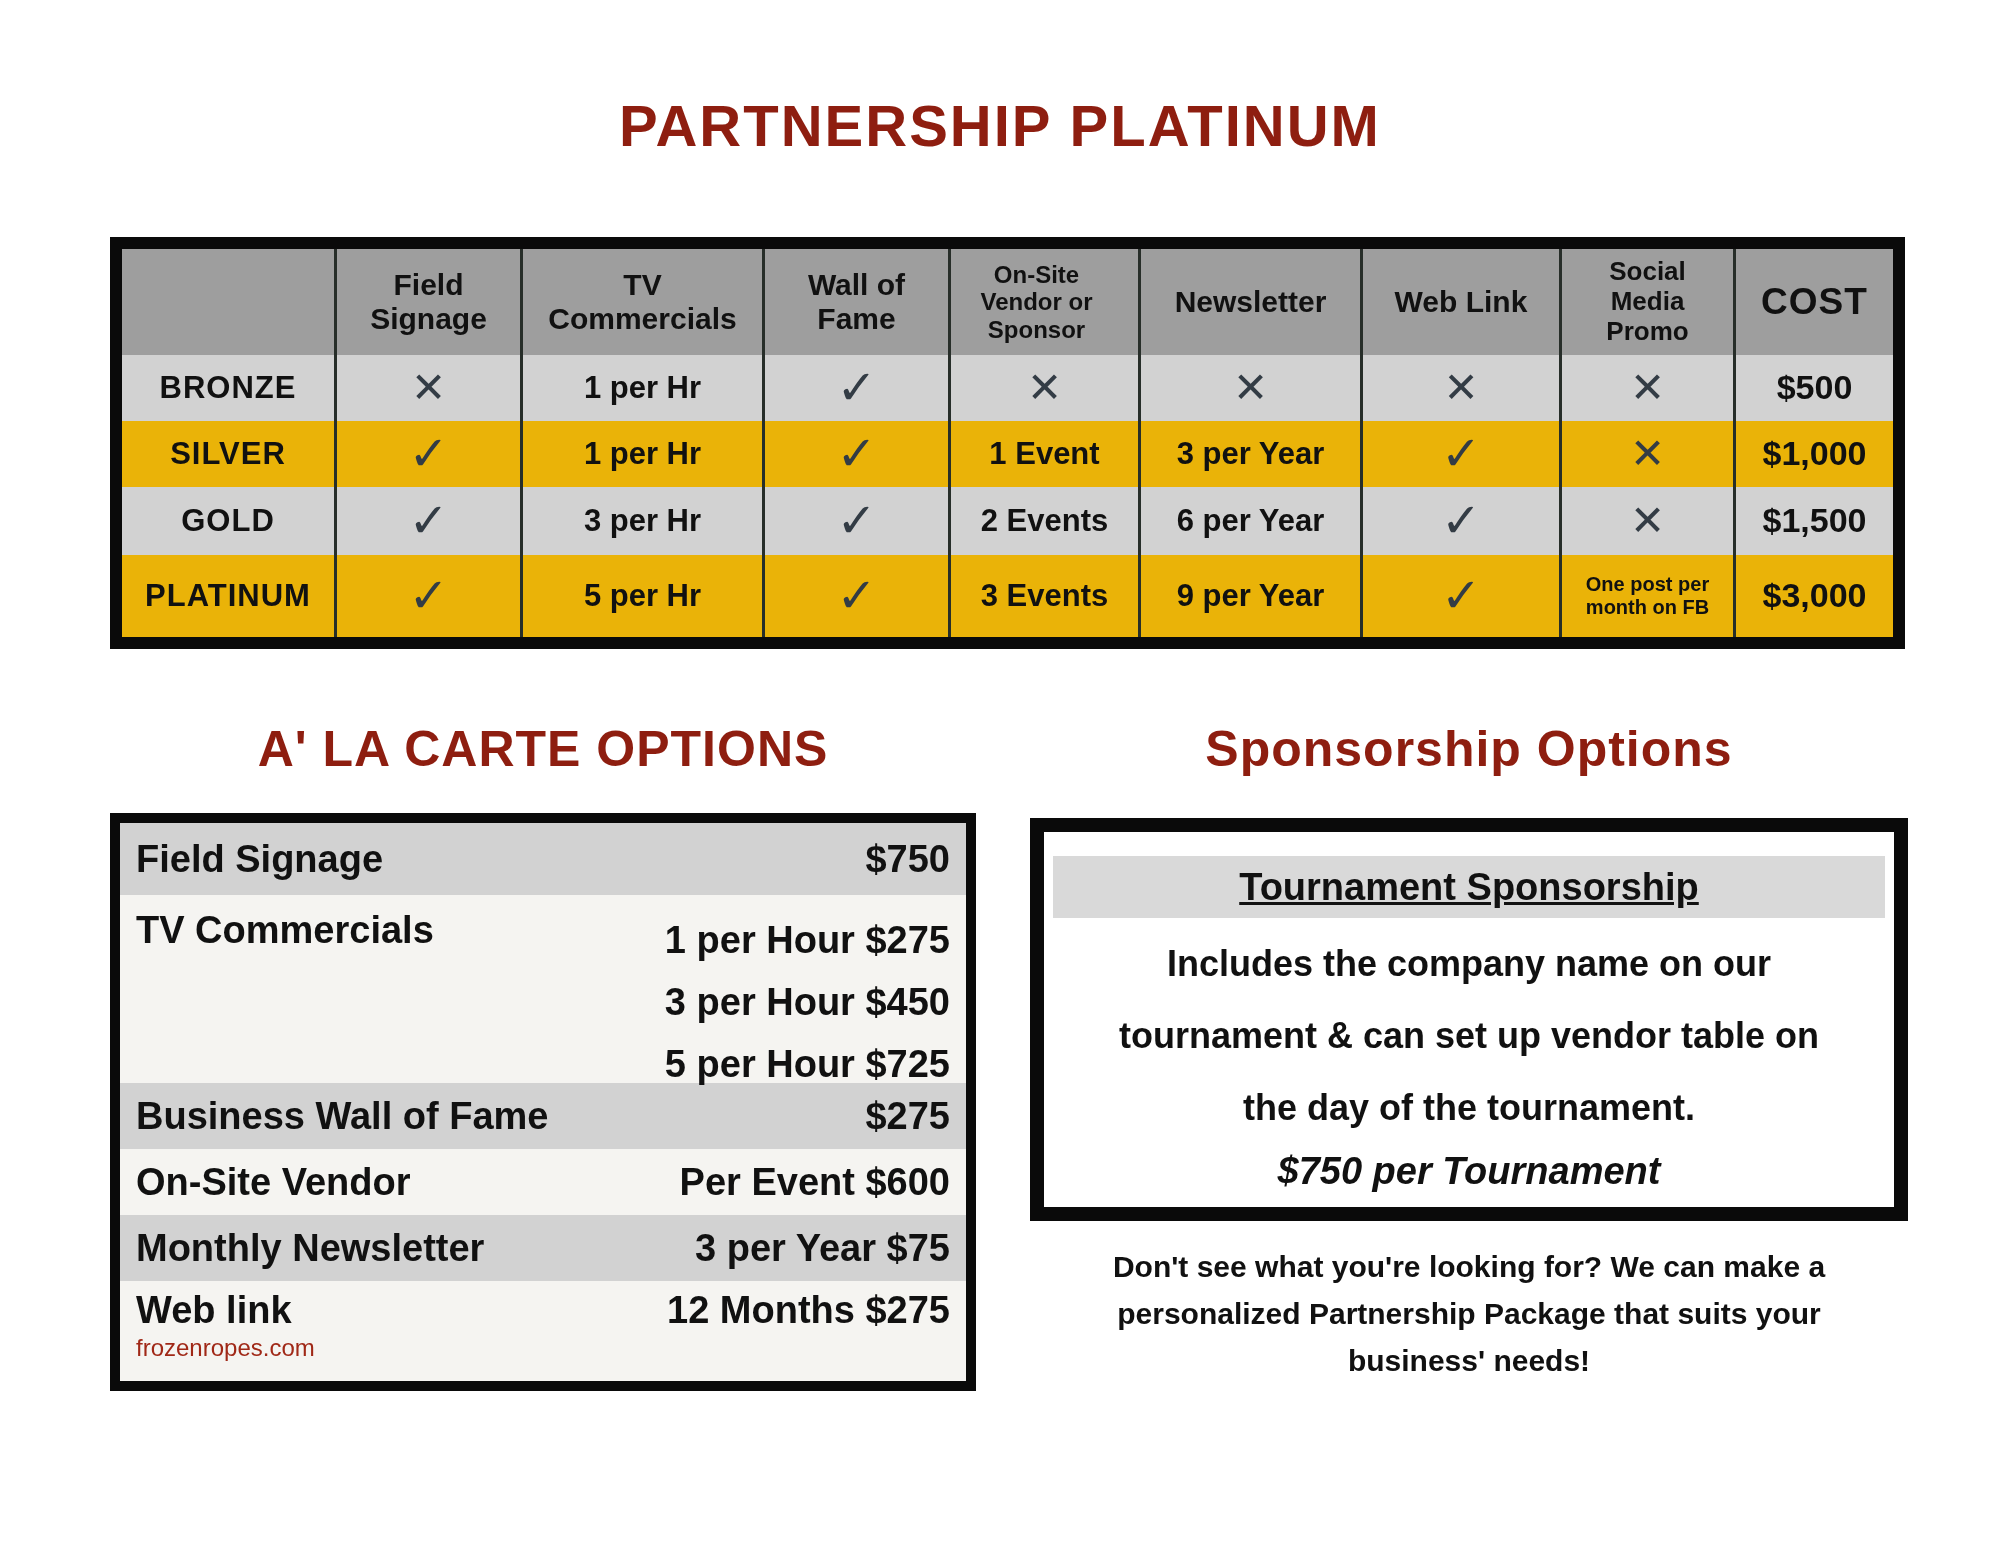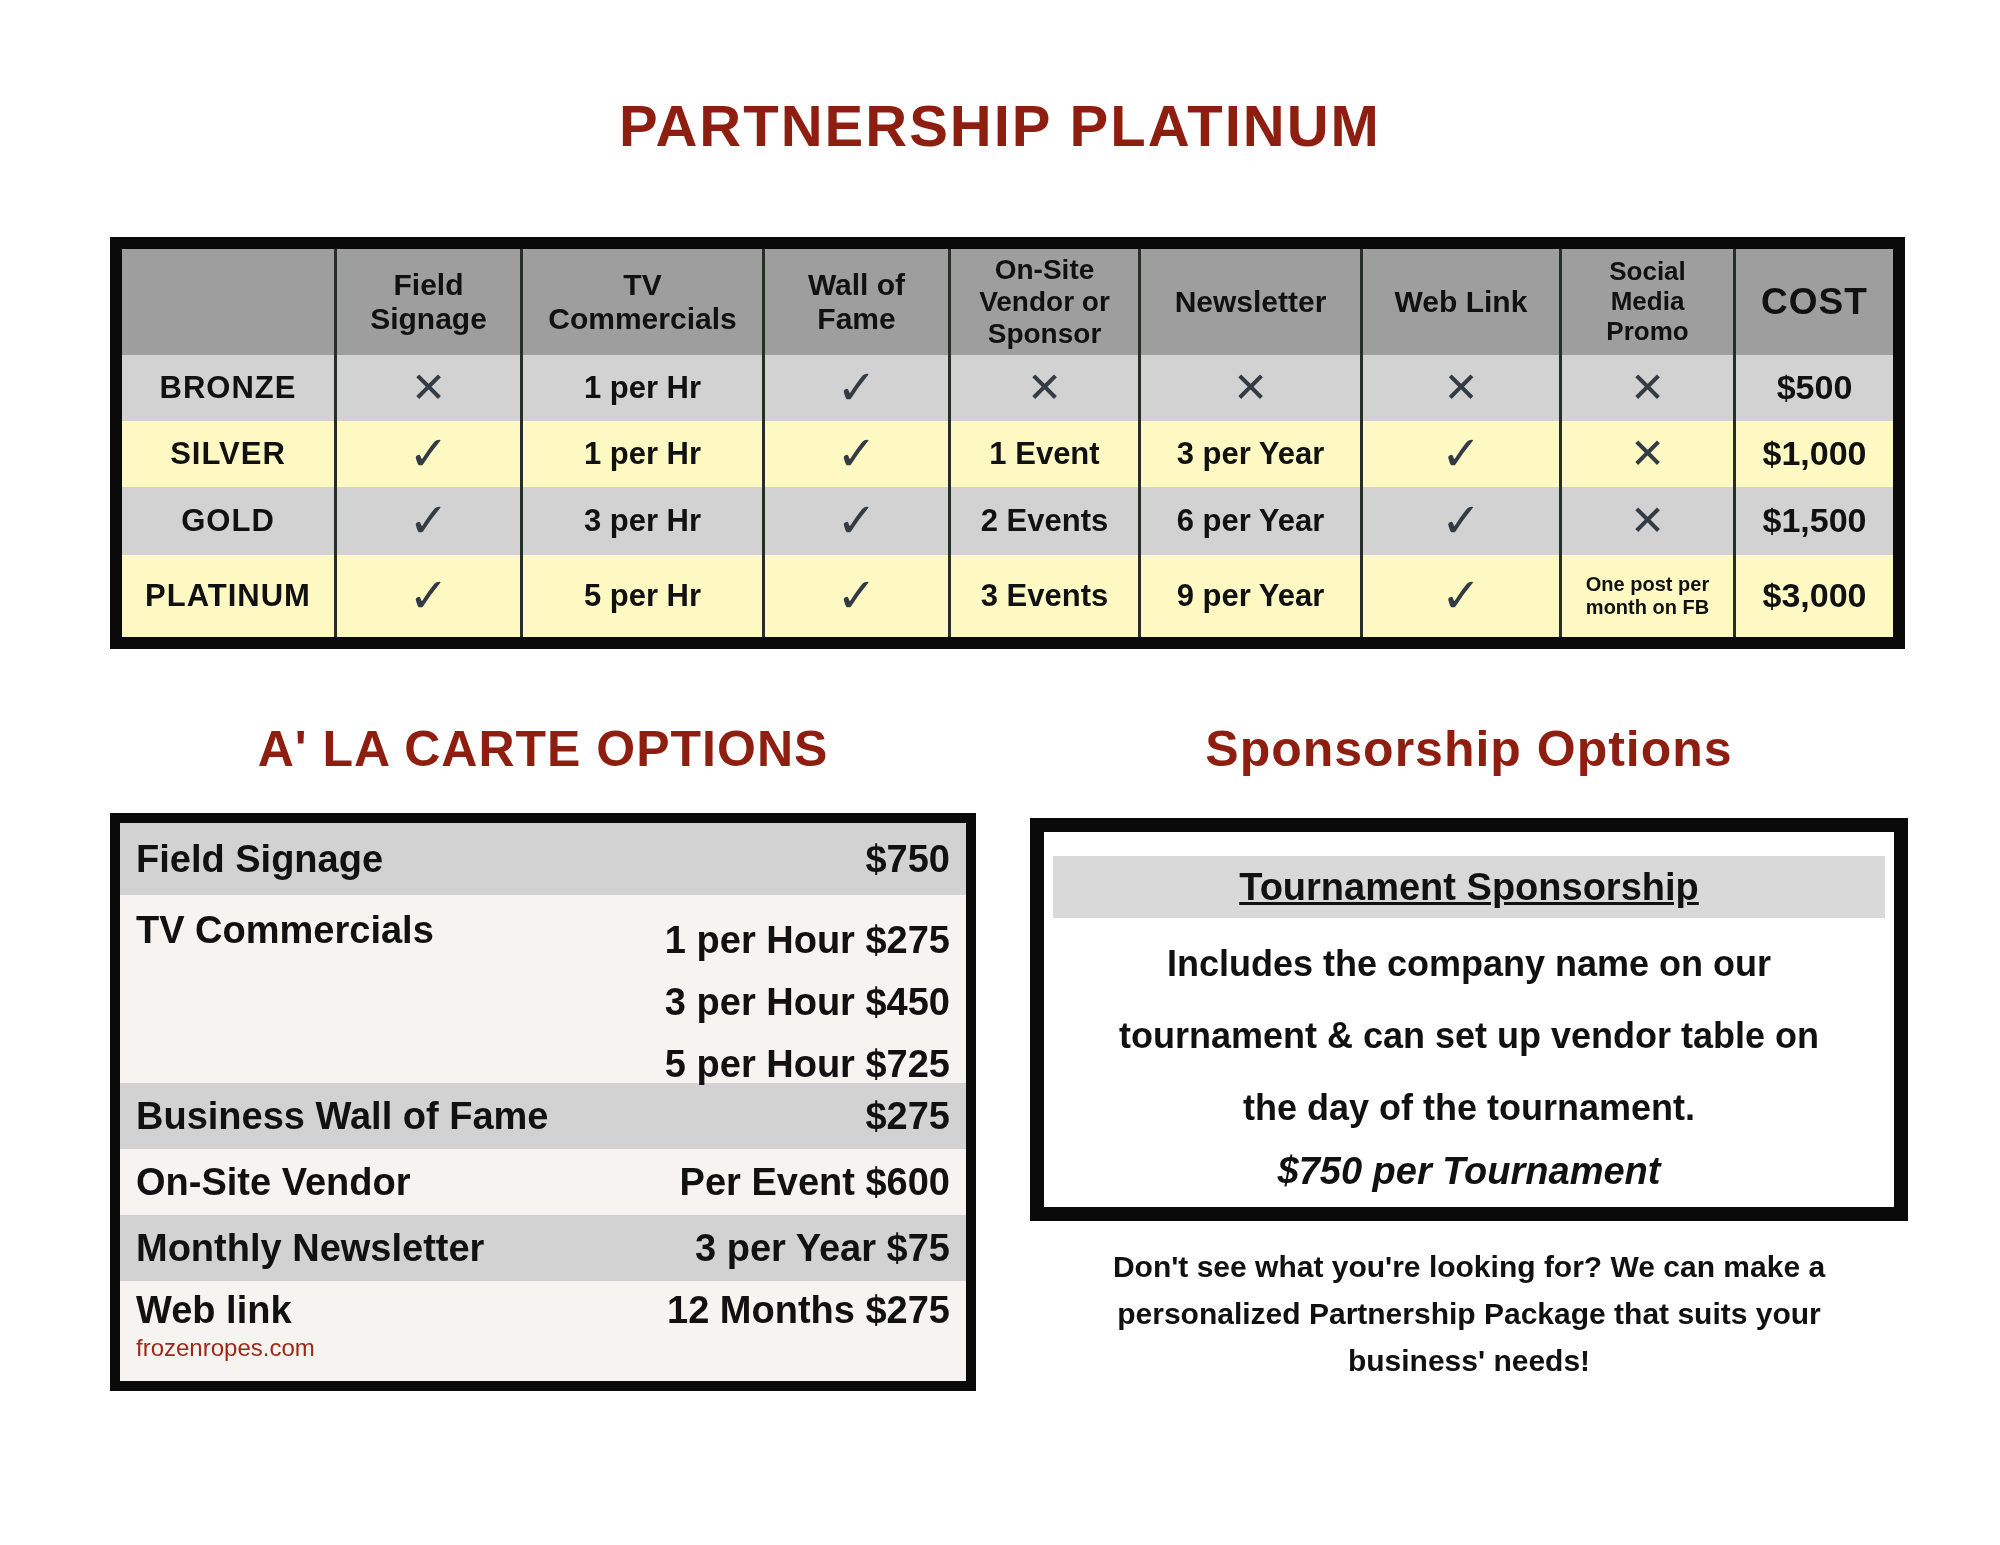--- a/index.html
+++ b/index.html
@@ -17,25 +17,25 @@
   
   .pkg-table{position:absolute;left:110px;top:237px;width:1795px;
     border:12px solid #0a0a0a;box-sizing:border-box;background:#fff;
     display:grid;
     grid-template-columns:212px 186px 242px 186px 190px 222px 199px 174px auto;
     grid-template-rows:106px 66px 66px 68px 82px;}
   .cell{display:flex;align-items:center;justify-content:center;text-align:center;
     box-sizing:border-box;line-height:1.15;}
   .cell.vline{border-left:3px solid #272e29;}
   .hdr{background:#9e9e9e;font-weight:bold;font-size:30px;padding:0 24px;}
-  .hdr.sm{font-size:28px;}
+  .hdr.sm{font-size:24px;padding-left:8px;}
   .hdr.md{font-size:26px;}
   .hdr.cost-h{font-size:37px;letter-spacing:1px;padding:8px 8px;}
   .r-gray{background:#d2d2d2;}
-  .r-light{background:#fef9c3;}
+  .r-light{background:#eab308;}
   .tier{font-weight:bold;font-size:31px;letter-spacing:1px;}
   .txt{font-weight:bold;font-size:31px;padding:0 20px;}
   .txt.small{font-size:20px;padding:0 6px;line-height:1.15;}
   .cost{font-weight:bold;font-size:34px;}
   .mark{font-family:"DejaVu Sans",sans-serif;color:#333c45;font-weight:bold;}
   .mark.check{font-size:48px;}
   .mark.cross{font-size:42px;}
 
   
   .ala-table{position:absolute;left:110px;top:813px;width:866px;

